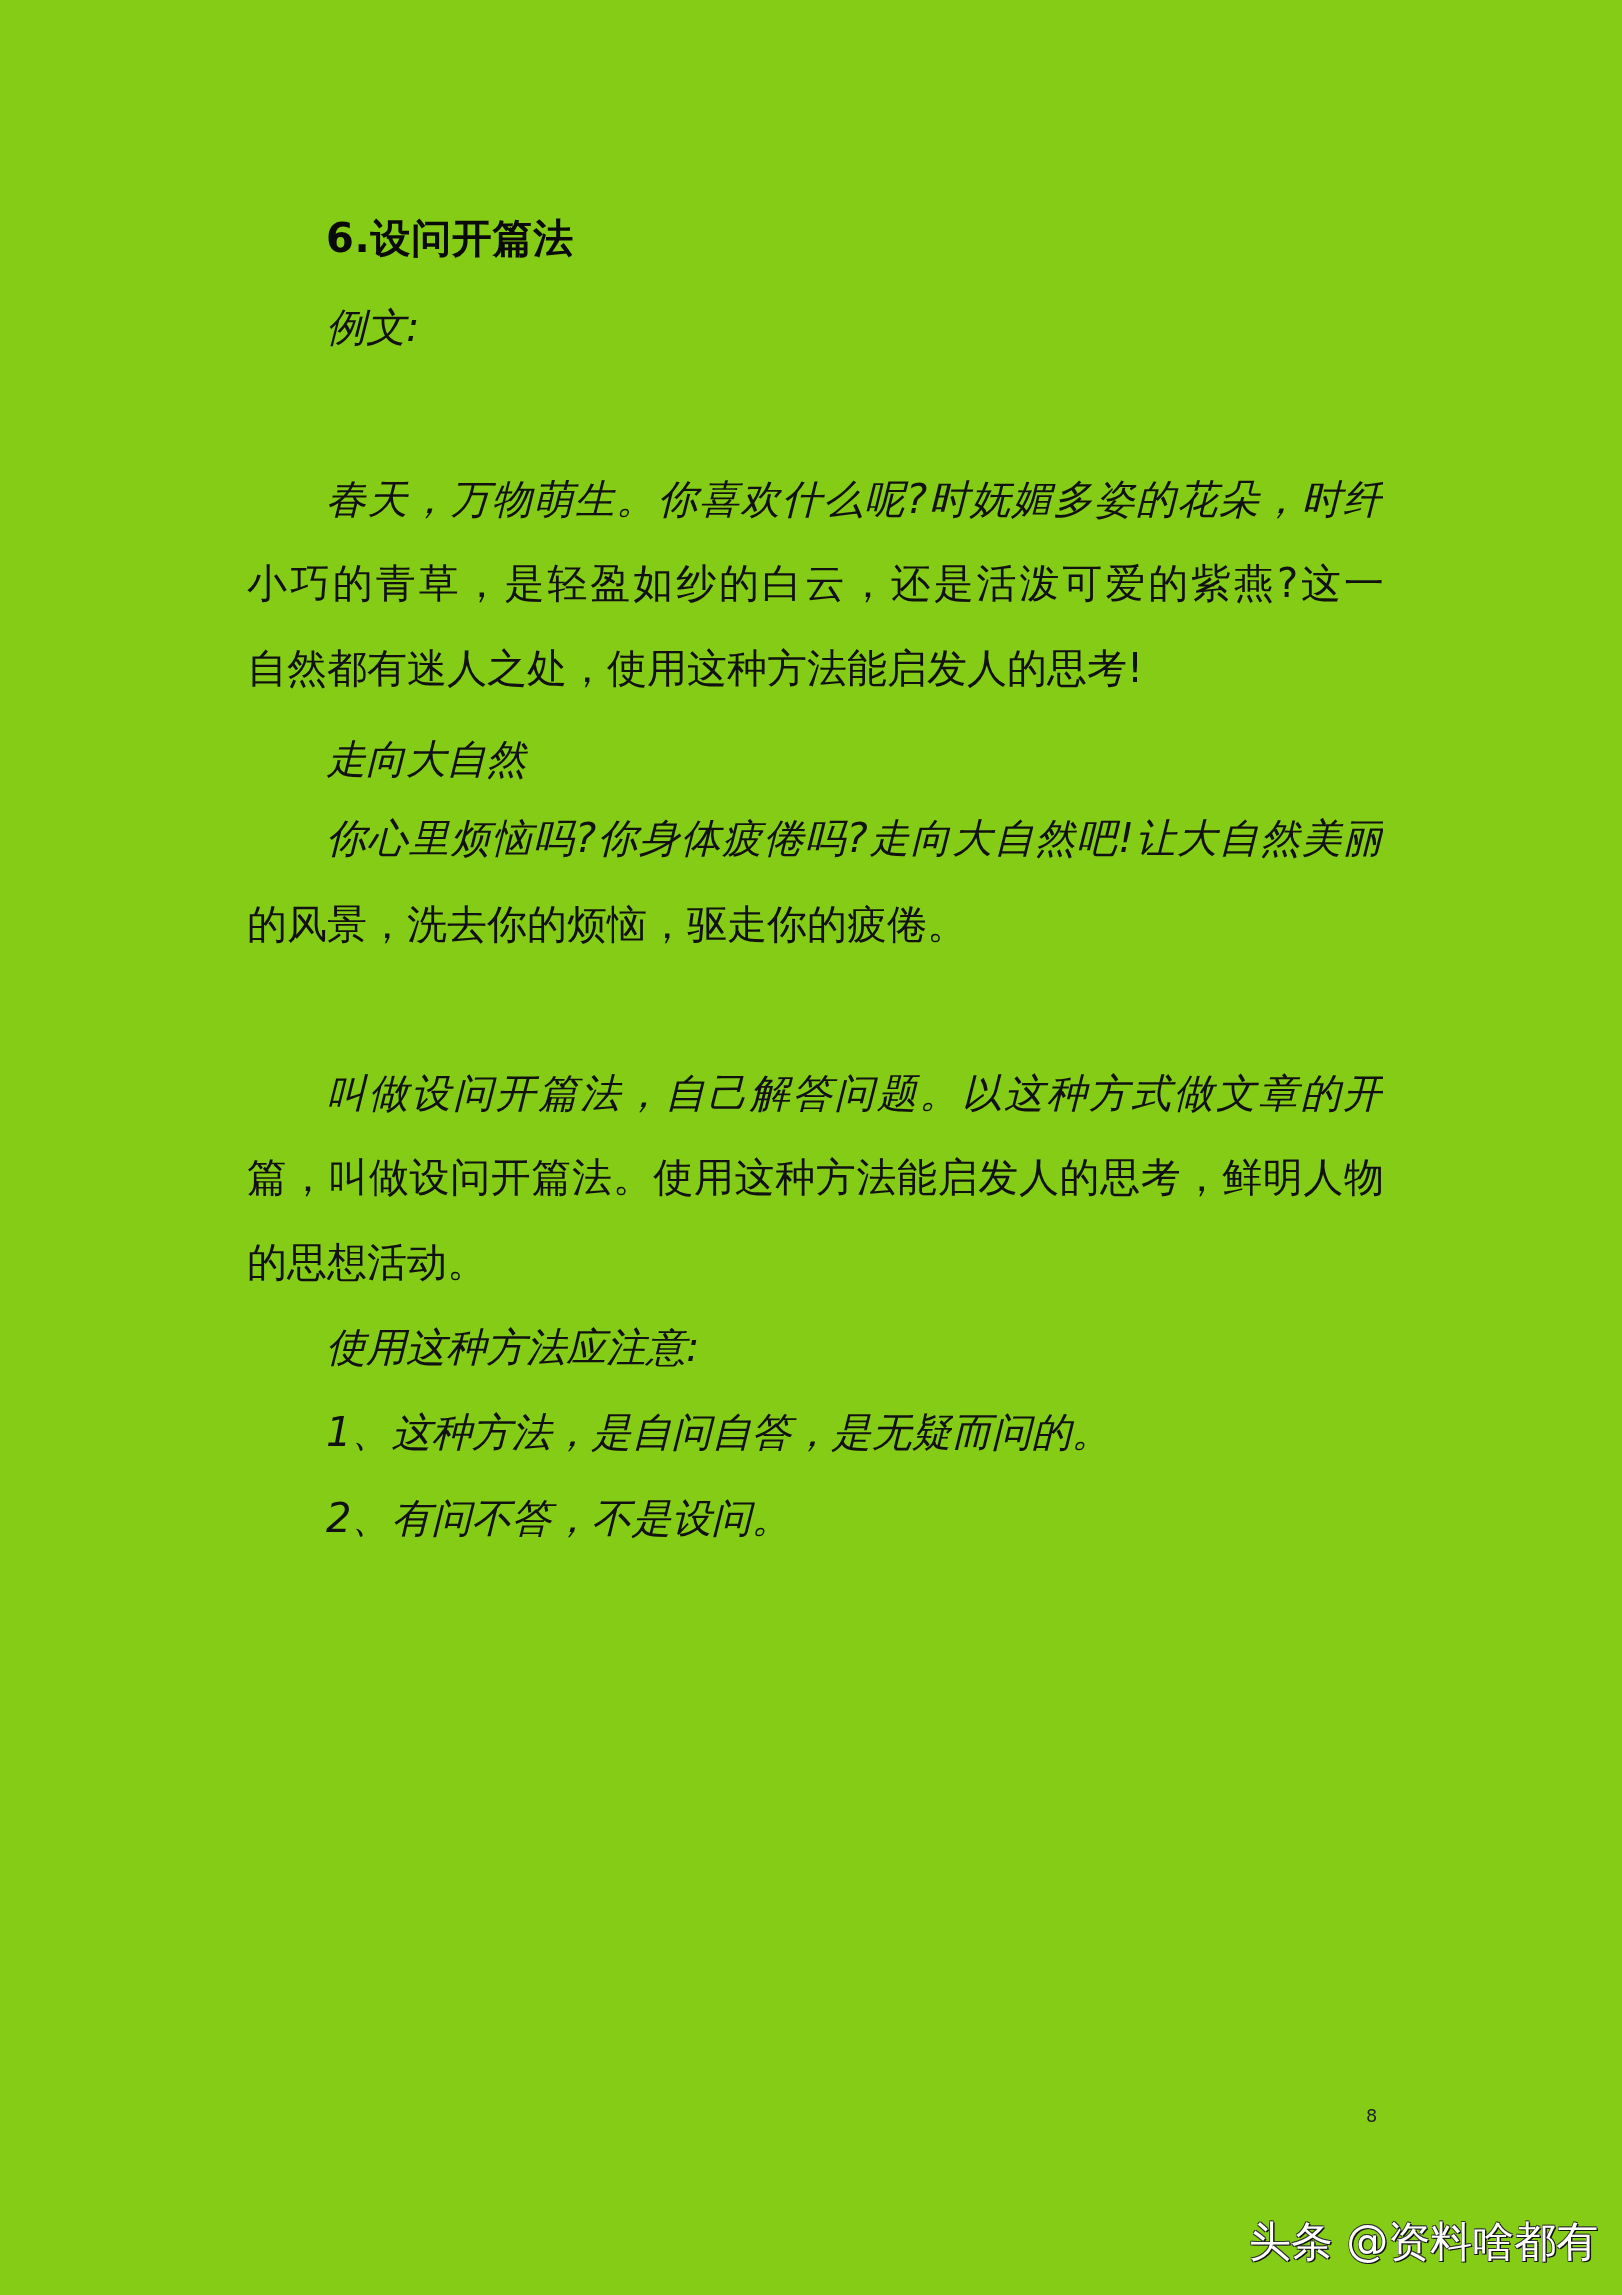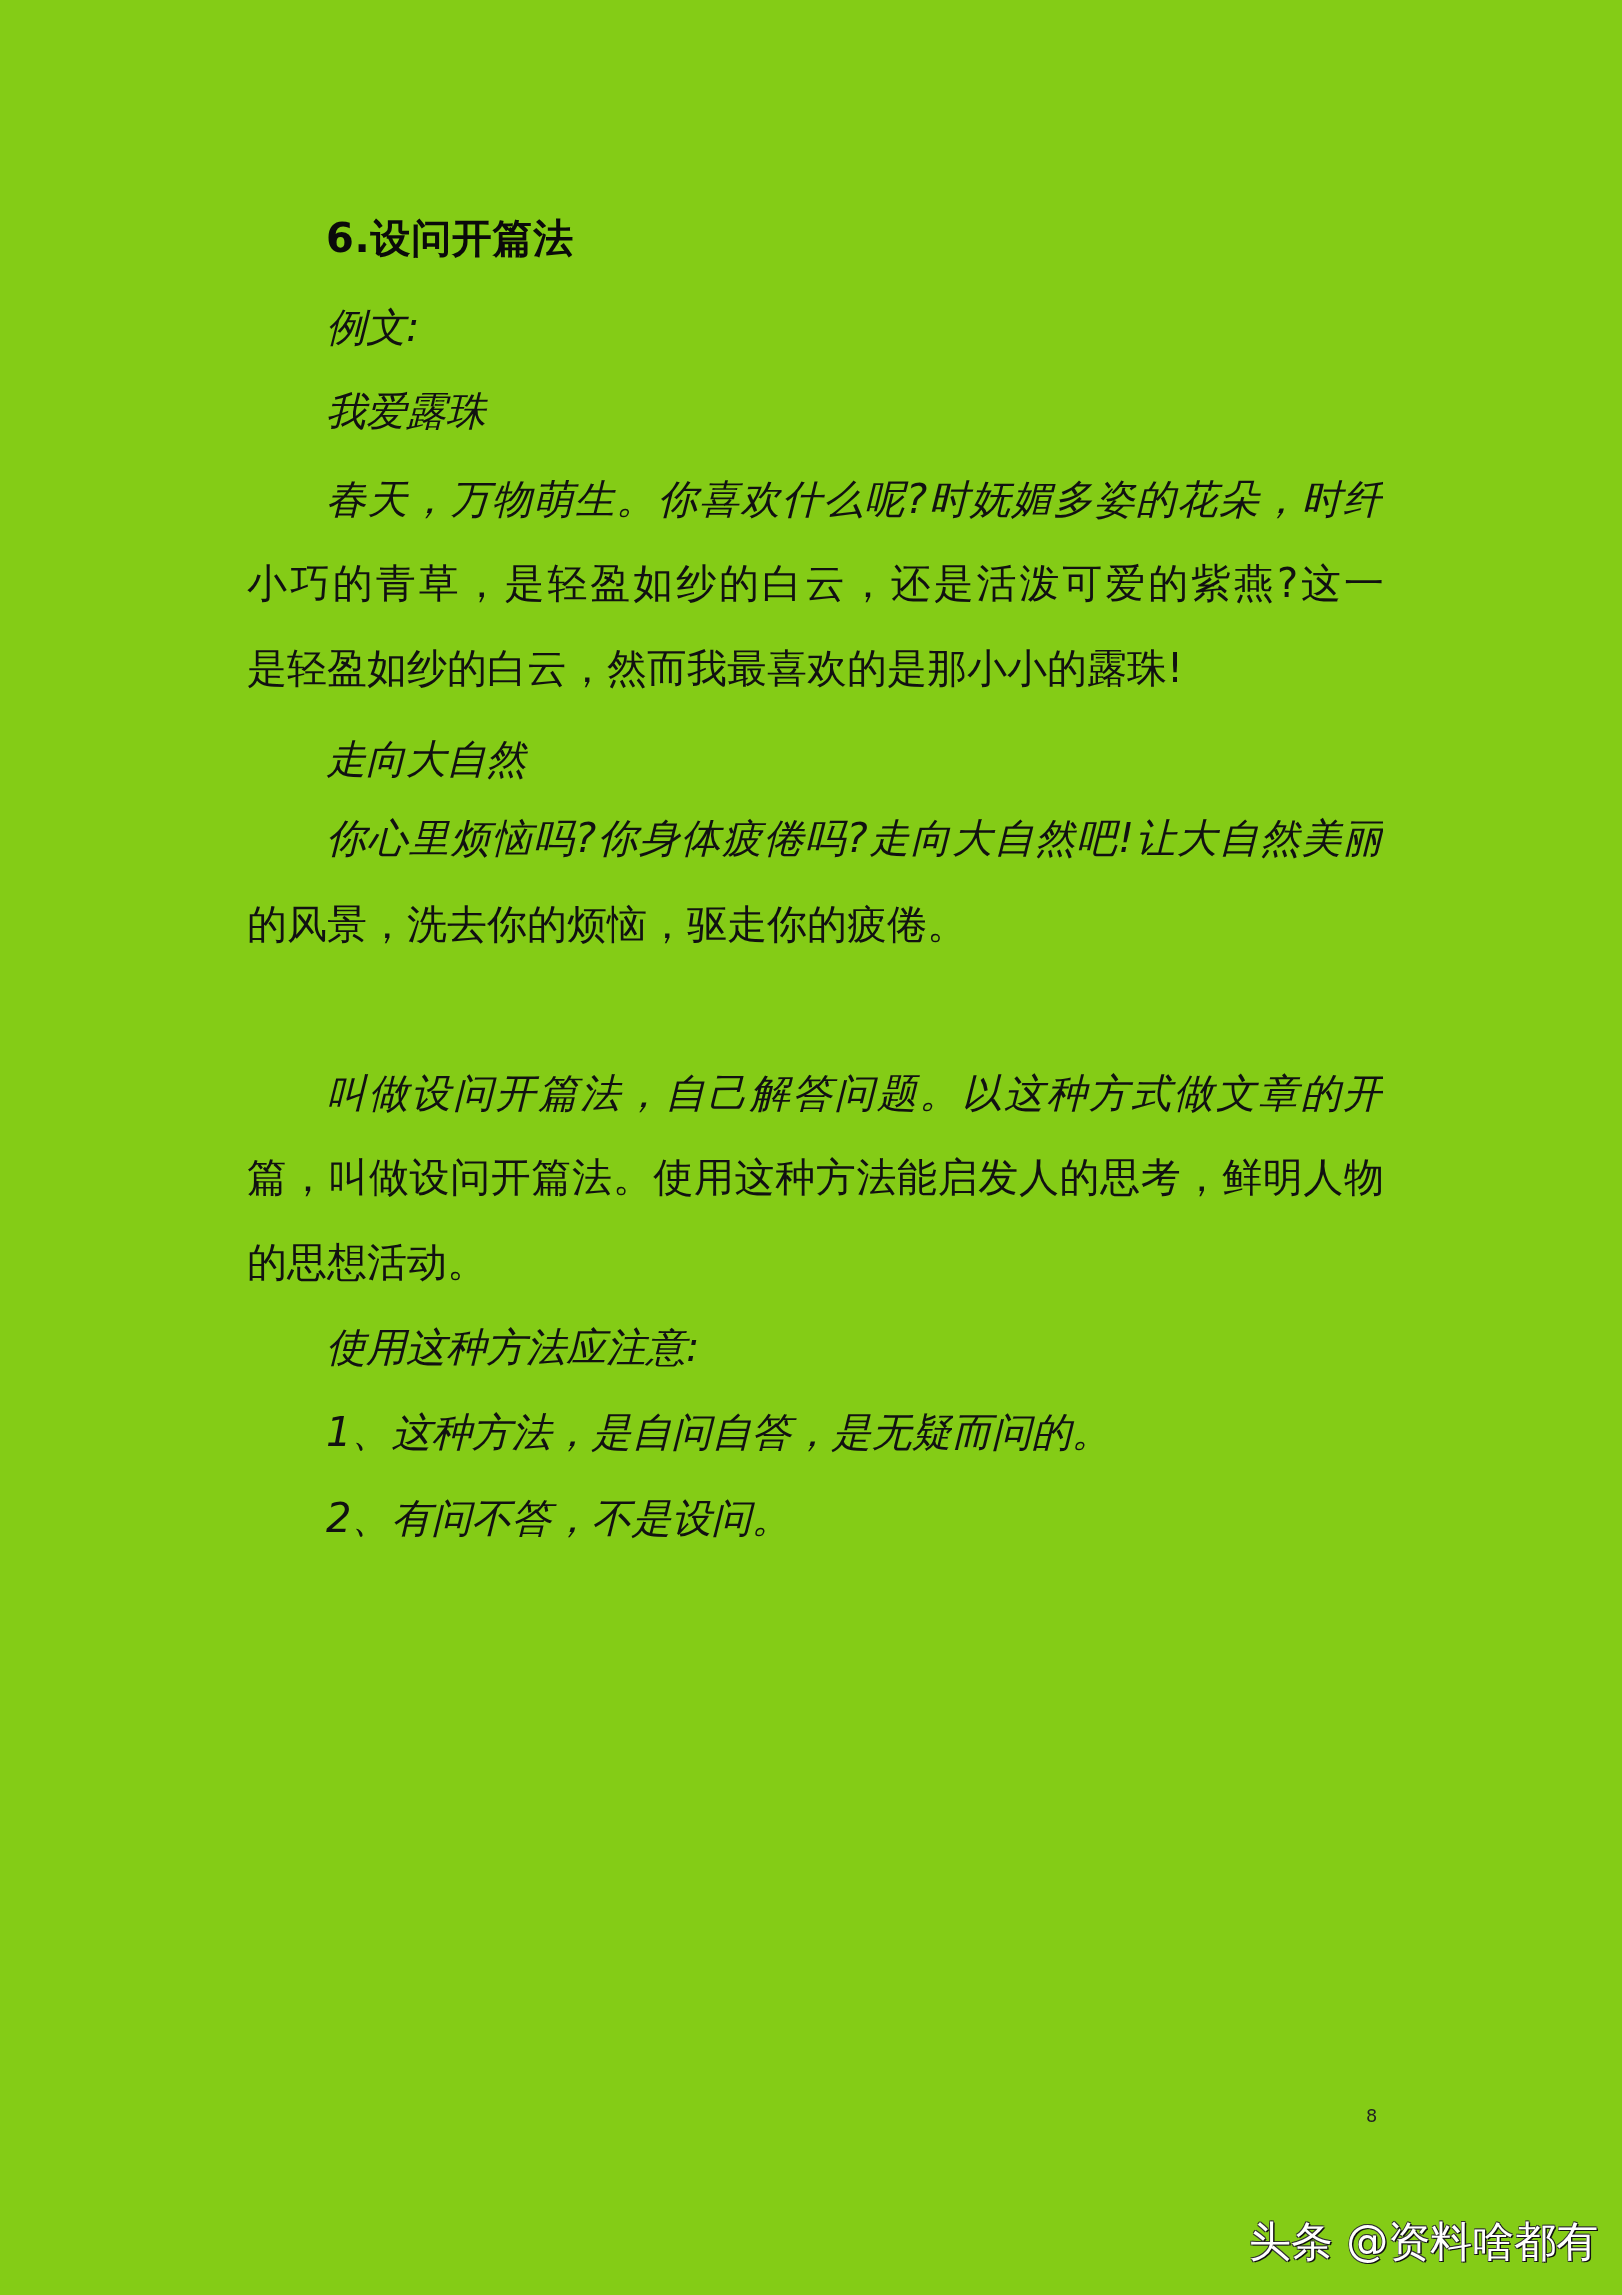--- a/index.html
+++ b/index.html
@@ -17,24 +17,23 @@
                white-space: nowrap; color: #ffffff;
                text-shadow: 1.4px 1.4px 0 #111, -0.7px -0.7px 0 #333, 0.7px -0.7px 0 #333, -0.7px 0.7px 0 #333; text-align: center; }
 </style>
 </head>
 <body>
 
 <div class="page">
   <div class="heading">6.设问开篇法</div>
 
   <div class="line indent" style="top: 300px;">例文:</div>
-  <div class="line indent" style="top: 384px;">我爱露珠</div>
   <div class="line indent just" style="top: 472px;">春天，万物萌生。你喜欢什么呢?时妩媚多姿的花朵，时纤细</div>
   <div class="line just" style="top: 556px;">小巧的青草，是轻盈如纱的白云，还是活泼可爱的紫燕?这一切，</div>
-  <div class="line" style="top: 641px;">是轻盈如纱的白云，然而我最喜欢的是那小小的露珠!</div>
+  <div class="line" style="top: 641px;">自然都有迷人之处，使用这种方法能启发人的思考!</div>
   <div class="line indent" style="top: 732px;">走向大自然</div>
   <div class="line indent just" style="top: 811px;">你心里烦恼吗?你身体疲倦吗?走向大自然吧!让大自然美丽</div>
   <div class="line" style="top: 897px;">的风景，洗去你的烦恼，驱走你的疲倦。</div>
   <div class="line indent just" style="top: 1066px;">叫做设问开篇法，自己解答问题。以这种方式做文章的开</div>
   <div class="line just" style="top: 1150px;">篇，叫做设问开篇法。使用这种方法能启发人的思考，鲜明人物</div>
   <div class="line" style="top: 1235px;">的思想活动。</div>
   <div class="line indent" style="top: 1320px;">使用这种方法应注意:</div>
   <div class="line indent" style="top: 1405px;">1、这种方法，是自问自答，是无疑而问的。</div>
   <div class="line indent" style="top: 1491px;">2、有问不答，不是设问。</div>
 

